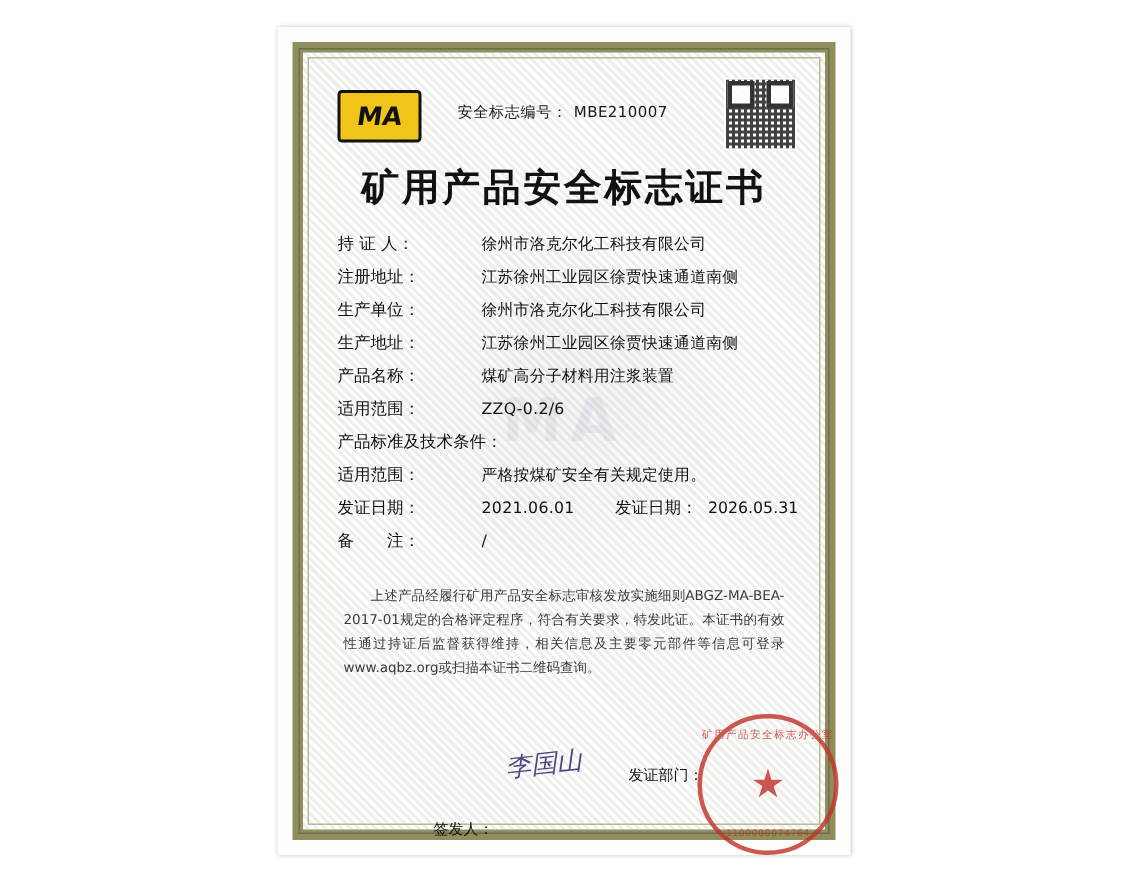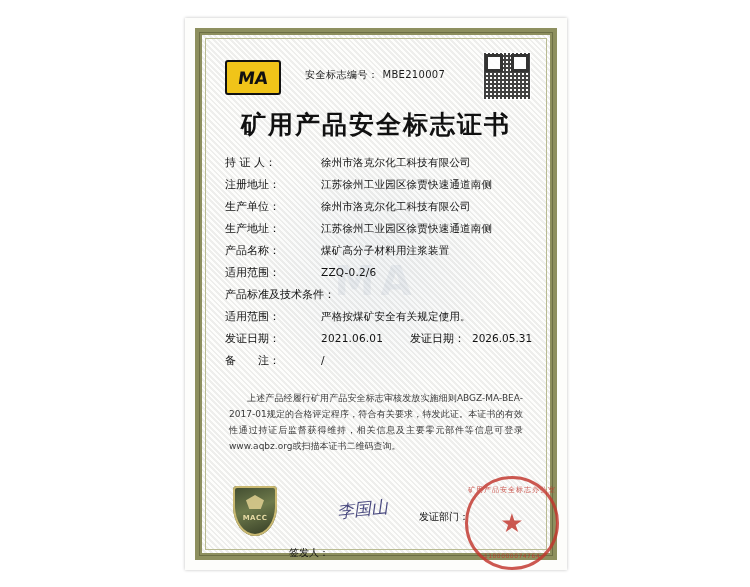--- a/index.html
+++ b/index.html
@@ -418,23 +418,20 @@
         <div class="row">
           <div class="lbl">备　　注：</div>
           <div class="val">/</div>
         </div>
 
       </div>
 
       <div class="notice">上述产品经履行矿用产品安全标志审核发放实施细则ABGZ-MA-BEA-2017-01规定的合格评定程序，符合有关要求，特发此证。本证书的有效性通过持证后监督获得维持，相关信息及主要零元部件等信息可登录www.aqbz.org或扫描本证书二维码查询。</div>
 
       <div class="footer">
-        <div class="macc-badge">
-          <span class="macc-text">MACC</span>
-        </div>
         <div class="sign-line">签发人：</div>
         <div class="signature">李国山</div>
         <div class="dept-line">发证部门：</div>
         <div class="red-seal">
           <div class="seal-text">矿用产品安全标志办公室</div>
           <div class="star">★</div>
           <div class="seal-bottom">1100000074764</div>
         </div>
       </div>
 

